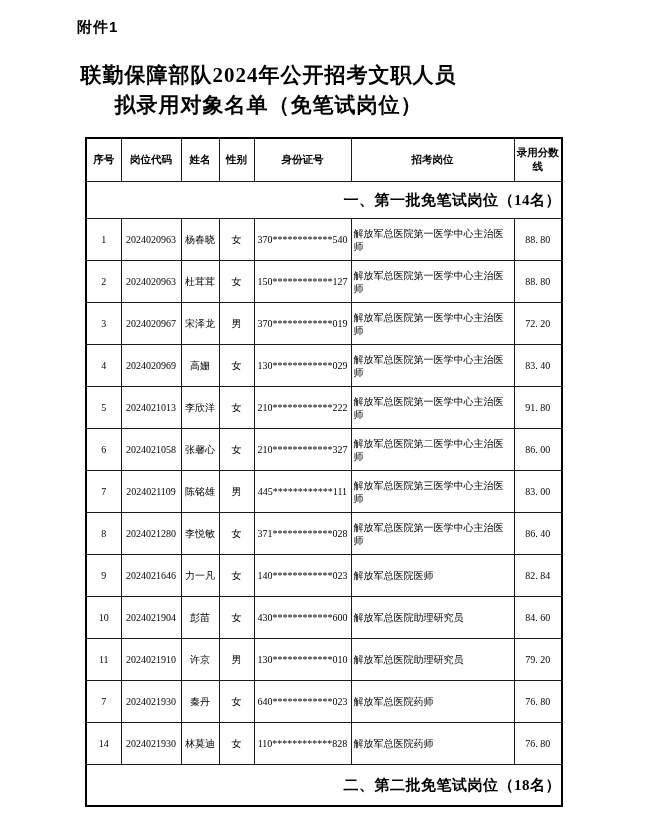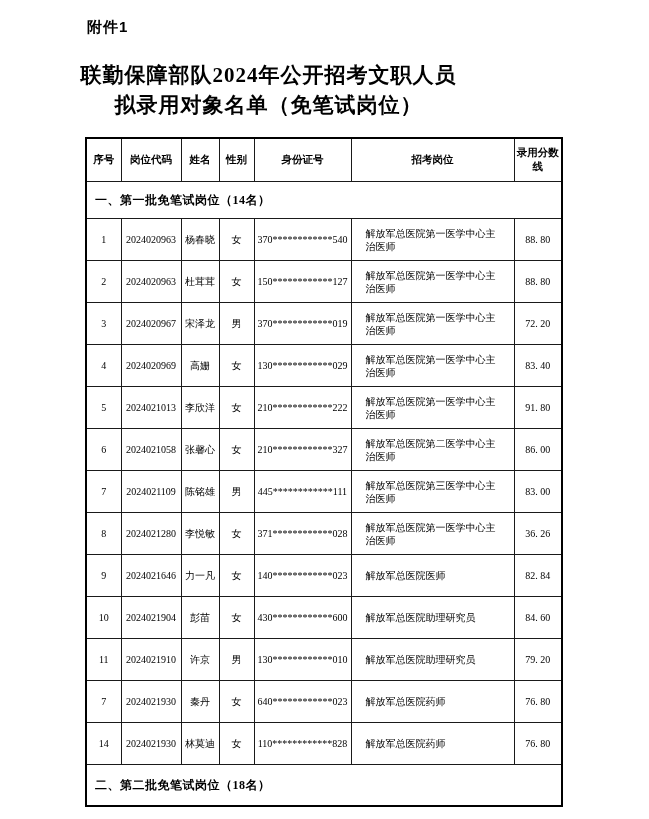--- a/index.html
+++ b/index.html
@@ -10,21 +10,21 @@
     width: 649px;
     height: 819px;
     background: #ffffff;
     color: #000000;
     font-family: "Liberation Serif", "DejaVu Serif", serif;
     position: relative;
     overflow: hidden;
   }
   .attachment-label {
     position: absolute;
-    left: 87px;
+    left: 77px;
     top: 18px;
     font-family: "Liberation Sans", "DejaVu Sans", sans-serif;
     font-weight: bold;
     font-size: 15px;
     letter-spacing: 1px;
   }
   .doc-title {
     position: absolute;
     left: 0;
     top: 60px;
@@ -52,37 +52,37 @@
     vertical-align: middle;
     padding: 0;
     overflow: hidden;
   }
   table.doc-table th {
     font-weight: bold;
     height: 42px;
     font-size: 10.5px;
   }
   tr.section-row td {
-    text-align: left;
+    text-align: right;
     font-weight: bold;
     padding-left: 8px;
     height: 36px;
-    font-size: 12px;
+    font-size: 15px;
     letter-spacing: 0.5px;
   }
   tr.section-row.section-last td {
     height: 40px;
   }
   tr.data-row td {
     height: 37px;
     line-height: 13px;
   }
   tr.data-row td.cell-position {
     text-align: left;
-    padding: 2px 14px;
+    padding: 2px 2px;
   }
   tr.data-row td.cell-id {
     letter-spacing: 0;
   }
 </style>
 </head>
 <body>
 
 <div class="attachment-label">附件1</div>
 
@@ -180,21 +180,21 @@
         <td class="cell-position">解放军总医院第三医学中心主治医师</td>
         <td class="cell-score">83. 00</td>
       </tr>
       <tr class="data-row">
         <td class="cell-index">8</td>
         <td class="cell-code">2024021280</td>
         <td class="cell-name">李悦敏</td>
         <td class="cell-gender">女</td>
         <td class="cell-id">371************028</td>
         <td class="cell-position">解放军总医院第一医学中心主治医师</td>
-        <td class="cell-score">36. 26</td>
+        <td class="cell-score">86. 40</td>
       </tr>
       <tr class="data-row">
         <td class="cell-index">9</td>
         <td class="cell-code">2024021646</td>
         <td class="cell-name">力一凡</td>
         <td class="cell-gender">女</td>
         <td class="cell-id">140************023</td>
         <td class="cell-position">解放军总医院医师</td>
         <td class="cell-score">82. 84</td>
       </tr>

